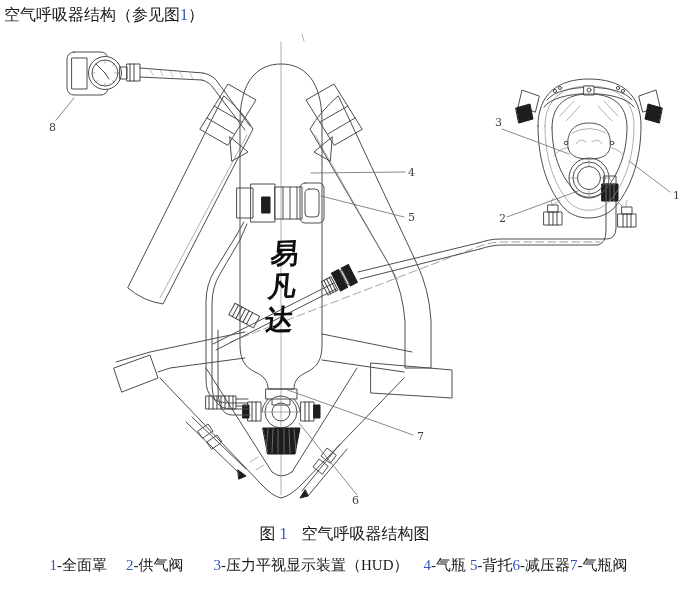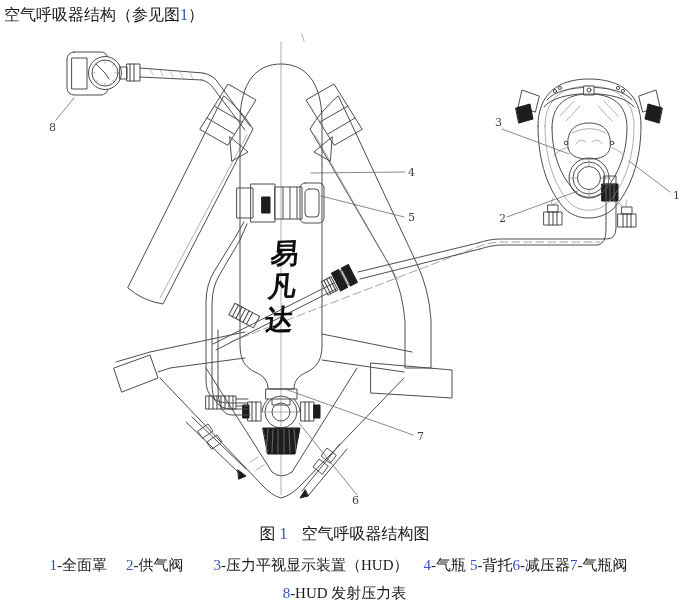--- a/index.html
+++ b/index.html
@@ -235,15 +235,14 @@
   <div class="legend-row1">
     <span class="li m1"><span class="ref">1</span><span>-全面罩</span></span>
     <span class="li m2"><span class="ref">2</span><span>-供气阀</span></span>
     <span class="li m3"><span class="ref">3</span><span>-压力平视显示装置（HUD）</span></span>
     <span class="li m4"><span class="ref">4</span><span>-气瓶</span></span>
     <span class="li m5"><span class="ref">5</span><span>-背托</span></span>
     <span class="li m6"><span class="ref">6</span><span>-减压器</span></span>
     <span class="li"><span class="ref">7</span><span>-气瓶阀</span></span>
   </div>
 
-  <div class="legend-row2"><span class="ref">8</span><span>-HUD 发射压力表</span></div>
 
 </div>
 
 </body></html>

